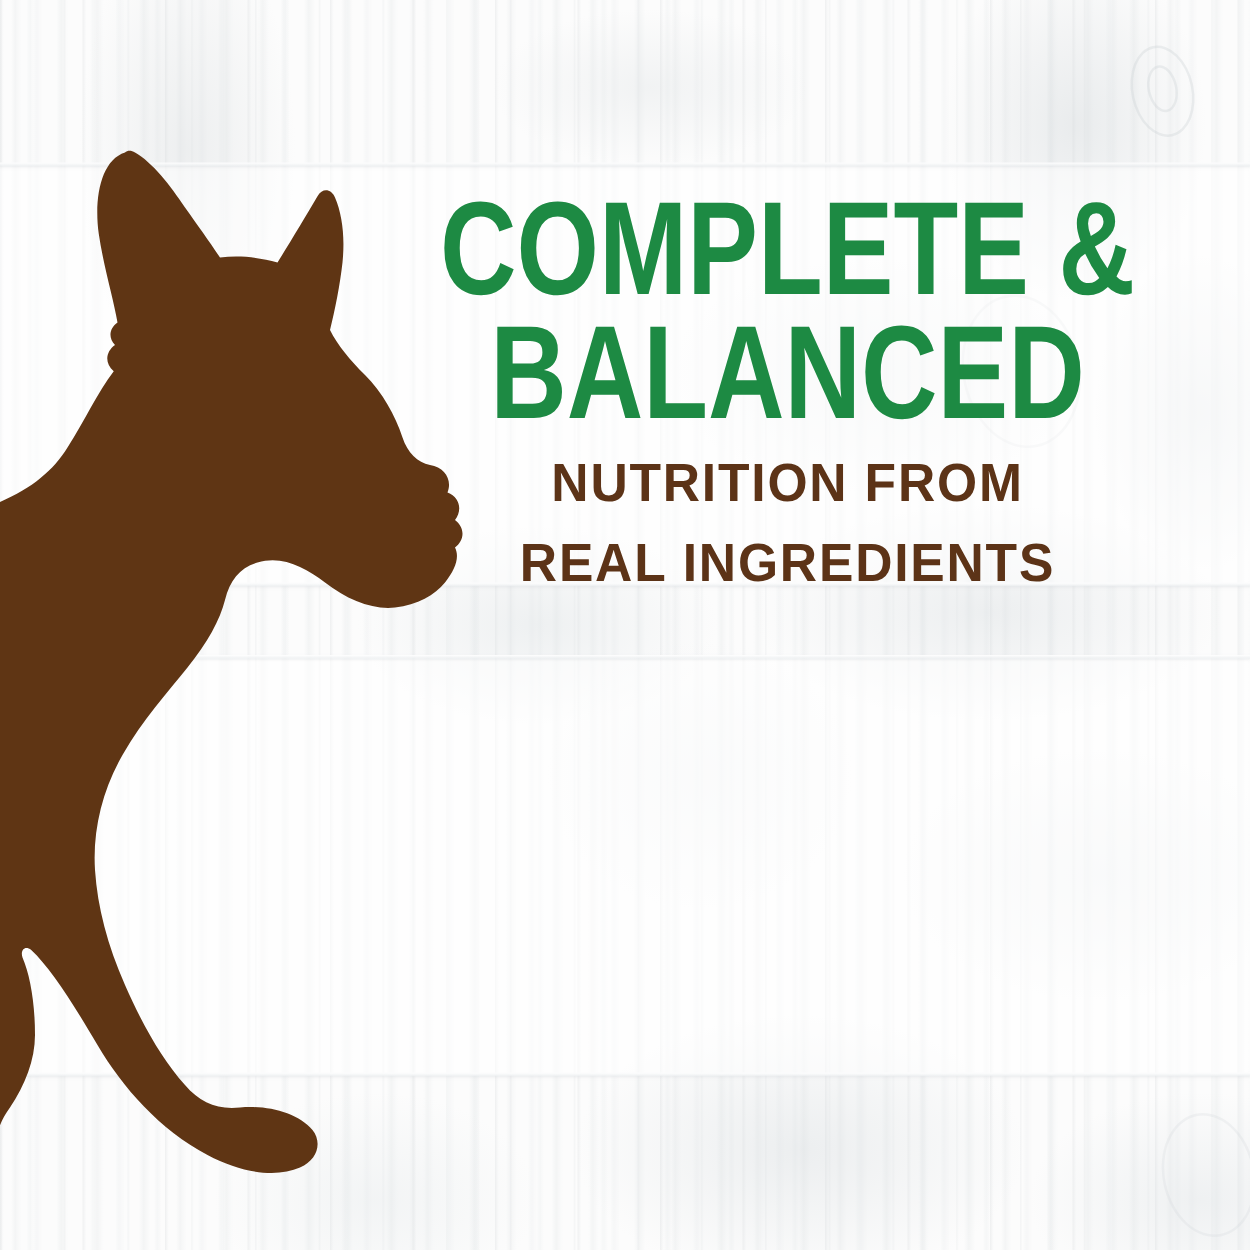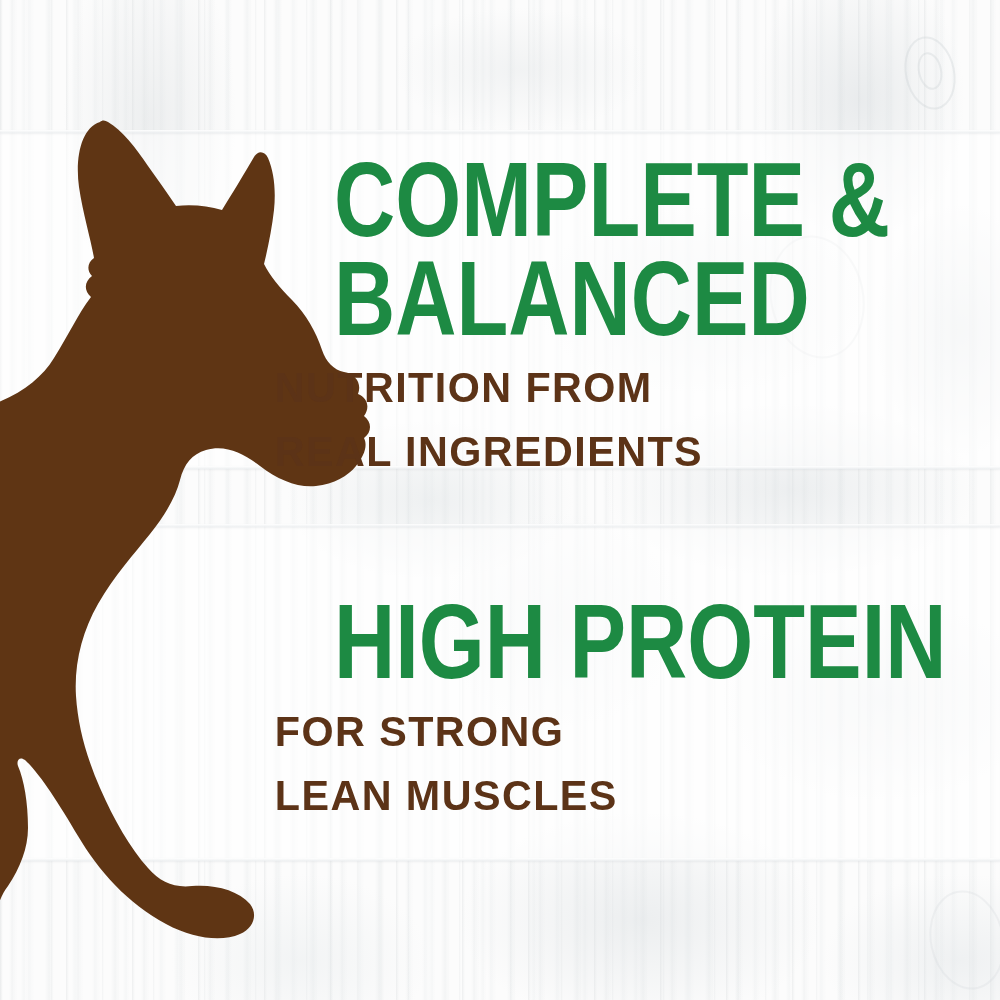--- a/index.html
+++ b/index.html
@@ -80,21 +80,21 @@
   
   .cat {
     position: absolute;
     left: -18px;
     top: 62px;
     width: 420px;
     height: 880px;
   }
 
   
-  .block { position: absolute; text-align: left; }
+  .block { position: absolute; text-align: center; }
 
   .head-line {
     color: #1d8a43;
     font-family: "Liberation Sans Narrow", "Liberation Sans", sans-serif;
     font-weight: 700;
     letter-spacing: 0px;
     line-height: 0.93;
     white-space: nowrap;
     transform: scaleX(0.80);
     transform-origin: center center;
@@ -185,19 +185,14 @@
              C 123,58 120,58 118,60 Z"></path>
   </svg>
 
   <div class="block" id="block-complete">
     <div class="head-line">COMPLETE &amp;</div>
     <div class="head-line">BALANCED</div>
     <div class="sub-line">NUTRITION FROM</div>
     <div class="sub-line">REAL INGREDIENTS</div>
   </div>
 
-  <div class="block" id="block-protein">
-    <div class="head-line">HIGH PROTEIN</div>
-    <div class="sub-line">FOR STRONG</div>
-    <div class="sub-line">LEAN MUSCLES</div>
-  </div>
 
 </div>
 
 </body></html>

